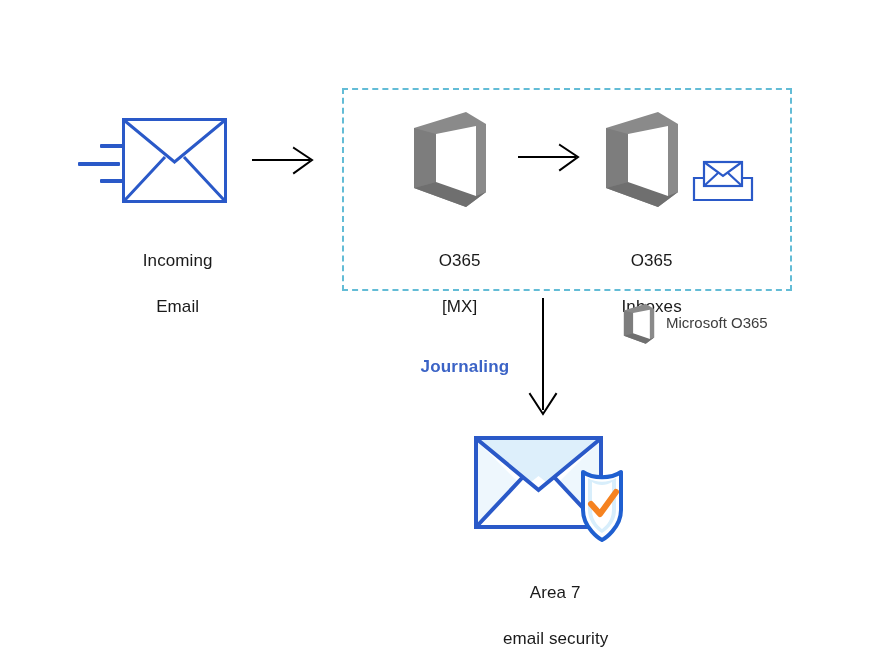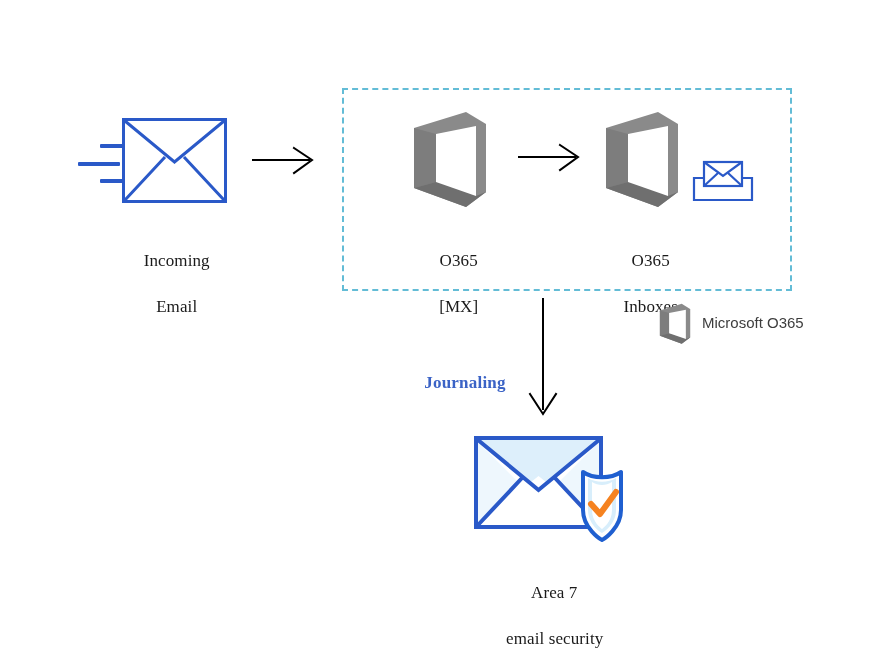--- a/index.html
+++ b/index.html
@@ -17,32 +17,31 @@
     background: #ffffff;
     overflow: hidden;
   }
   .abs { position: absolute; }
 
   
   .label {
     position: absolute;
     text-align: center;
     color: #1a1a1a;
-    font-family: Liberation Serif, serif;
+    font-family: Liberation Sans, sans-serif;
     font-size: 17px;
     line-height: 23px;
     white-space: pre;
     letter-spacing: 0.1px;
   }
   .label-accent {
     color: #3b63c6;
     font-weight: bold;
     font-size: 17px;
     letter-spacing: 0.2px;
-    margin-top: 16px;
   }
   .legend-text {
     position: absolute;
     color: #3d3d3d;
     font-family: "Liberation Sans", sans-serif;
     font-size: 15px;
     line-height: 18px;
     white-space: pre;
   }
 
@@ -151,21 +150,21 @@
       <path d="M12 2 L31 16 L50 2" fill="none" stroke="#2a59c8" stroke-width="2.2"></path>
       <path d="M12 26 L26 13 M50 26 L36 13" fill="none" stroke="#2a59c8" stroke-width="2.2"></path>
     </svg>
   </div>
 
   <div class="label" style="left:567px; top:226px; width:150px;">
     <span>O365</span><br>
     <span>Inboxes</span>
   </div>
 
-  <div class="abs" style="left:656px; top:303px; width:180px; height:40px;">
+  <div class="abs" style="left:620px; top:303px; width:180px; height:40px;">
     <svg width="38" height="42" viewBox="0 0 88 100" style="position:absolute; left:0; top:0;">
       <path d="M8 18 L60 2 L80 14 L80 82 L60 97 L8 78 Z" fill="#8a8a8a"></path>
       <path d="M8 18 L8 78 L30 72 L30 24 Z" fill="#7d7d7d"></path>
       <path d="M8 78 L60 97 L80 82 L30 72 Z" fill="#6f6f6f"></path>
       <path d="M30 24 L70 16 L70 86 L30 72 Z" fill="#ffffff"></path>
       <path d="M70 16 L80 14 L80 82 L70 86 Z" fill="#8a8a8a"></path>
     </svg>
     <span class="legend-text" style="left:46px; top:11px;">Microsoft O365</span>
   </div>
 

